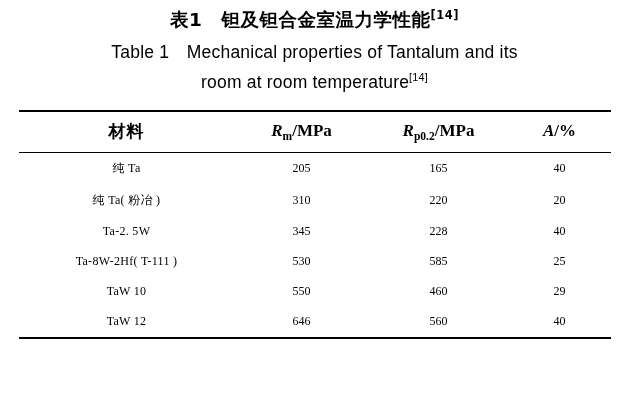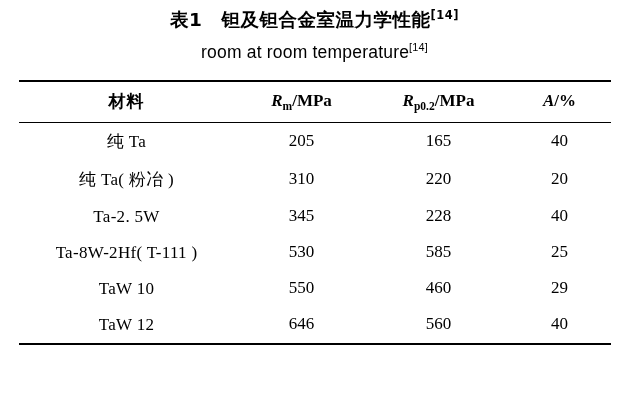--- a/index.html
+++ b/index.html
@@ -58,21 +58,21 @@
     font-weight: bold;
     padding: 8px 0 9px 0;
     font-size: 17px;
   }
   table.data tbody tr:last-child td {
     border-bottom: 2.2px solid #000;
   }
   table.data td {
     text-align: center;
     padding: 7px 0 8px 0;
-    font-size: 17px;
+    font-size: 12px;
   }
   .col-mat { width: 216px; }
   .col-rm  { width: 134px; }
   .col-rp  { width: 140px; }
   .col-a   { width: 102px; }
 
   .hdr-mat {
     font-family: "DejaVu Sans", sans-serif;
     font-size: 17px;
     letter-spacing: 1px;
@@ -99,20 +99,21 @@
 </head>
 <body>
 
 <div class="page">
 
   <div class="caption">
     <div class="caption-cn">
       <span>表1　钽及钽合金室温力学性能</span><sup class="ref">[14]</sup>
     </div>
     <div class="caption-en">
+      <span>Table 1　Mechanical properties of Tantalum and its</span>
       <span class="line2"><span>room at room temperature</span><sup class="ref">[14]</sup></span>
     </div>
   </div>
 
   <table class="data">
     <colgroup>
       <col class="col-mat">
       <col class="col-rm">
       <col class="col-rp">
       <col class="col-a">

